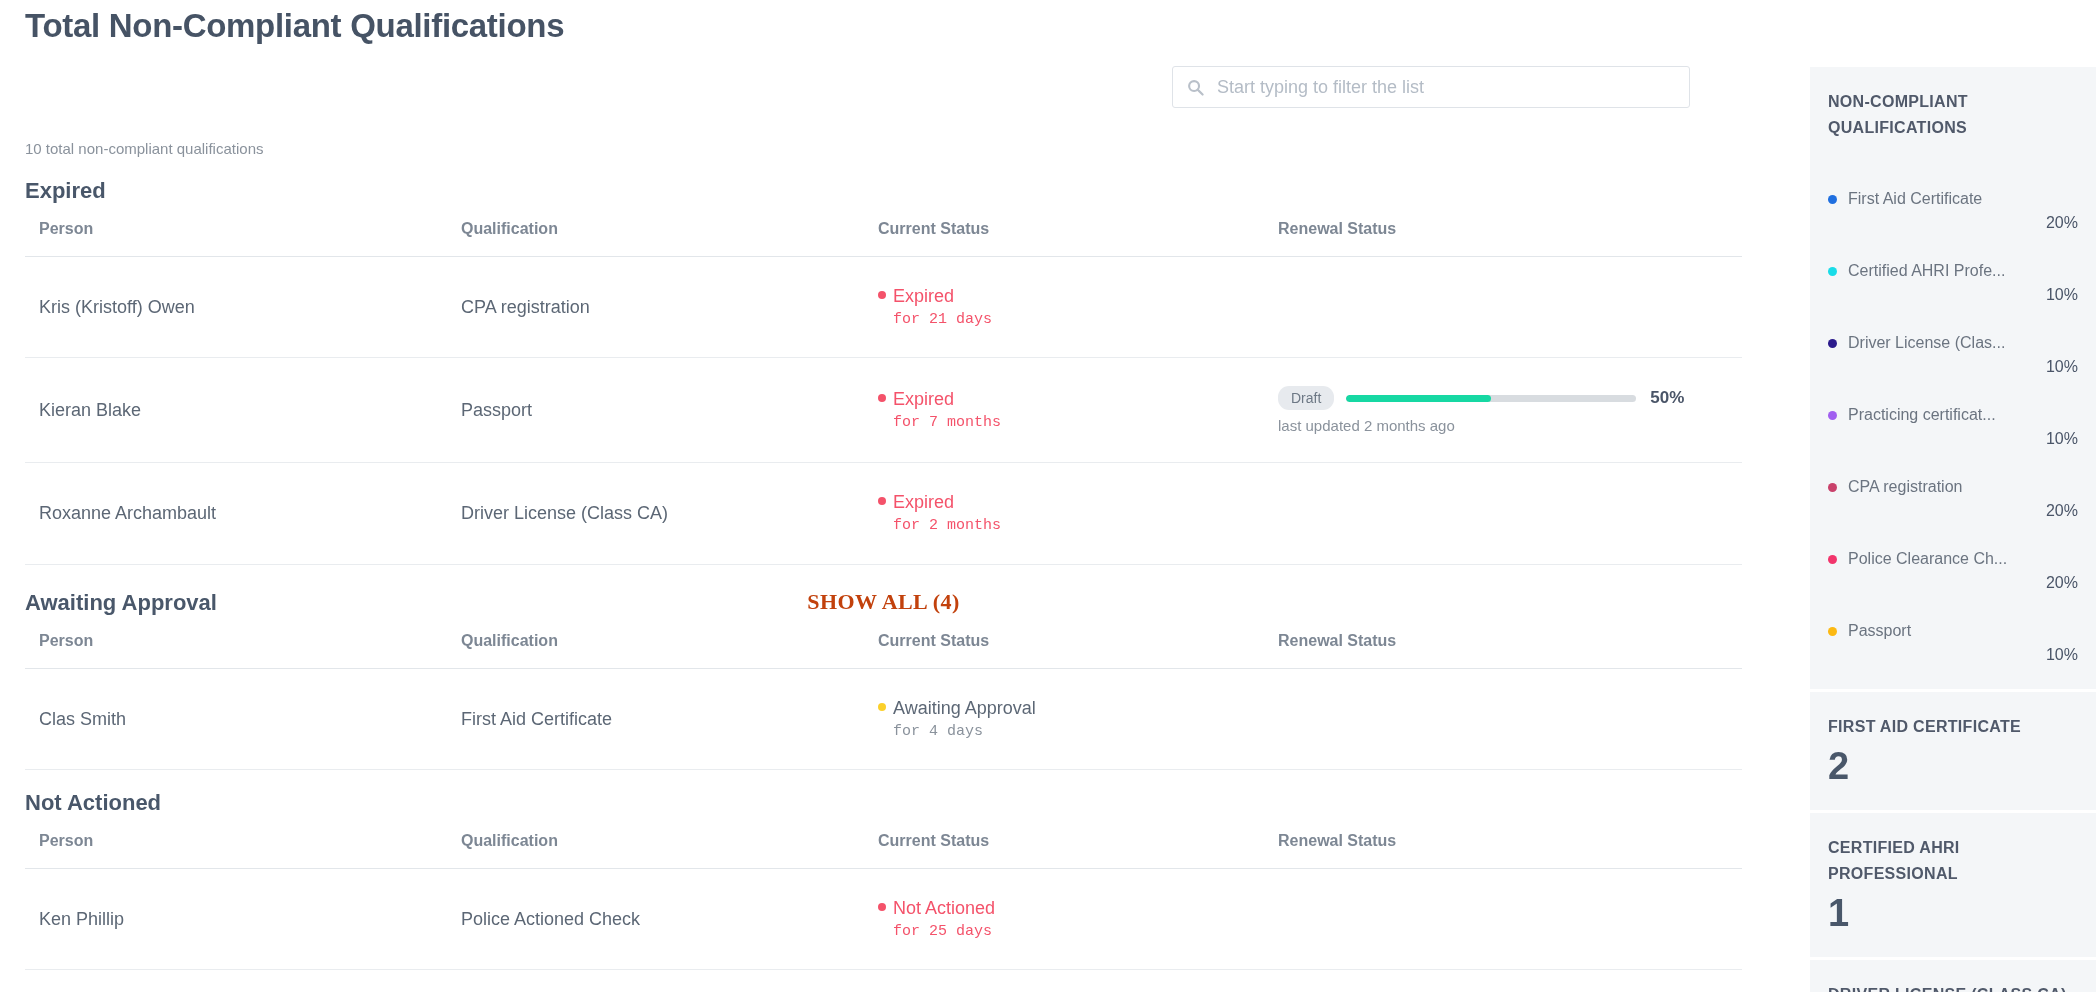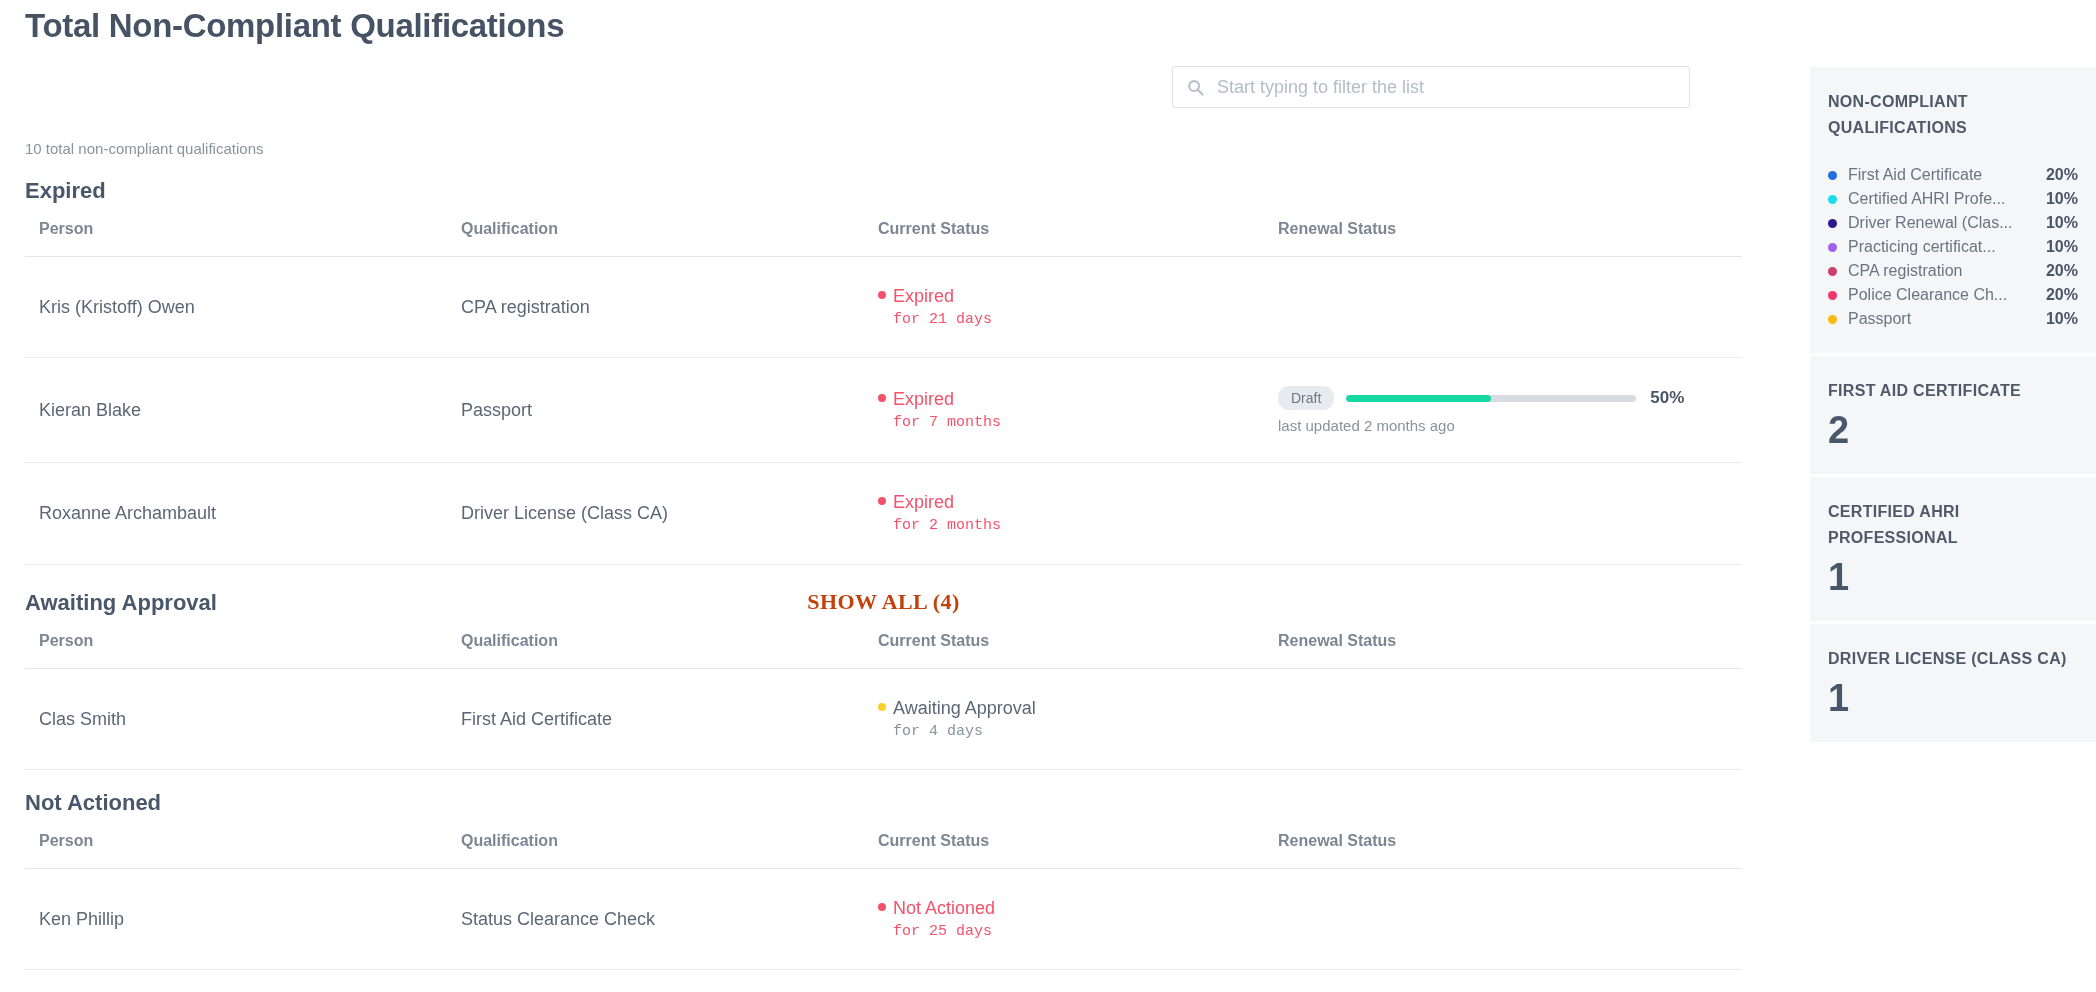--- a/index.html
+++ b/index.html
@@ -131,21 +131,21 @@
   .legend { margin-top: 22px; }
   .legend-row {
     display: flex; align-items: center; font-size: 16px;
     color: #6b7480; padding: 3px 0;
   }
   .lg-dot { width: 9px; height: 9px; border-radius: 50%; flex: 0 0 auto; margin-right: 11px; }
   .lg-name {
     flex: 1 1 auto; white-space: nowrap; overflow: hidden;
     text-overflow: ellipsis; padding-right: 6px;
   }
-  .lg-pct { font-weight: bold; color: #4a5568; flex: 0 0 auto; }
+  .lg-pct { font-weight: normal; color: #4a5568; flex: 0 0 auto; margin-top: 48px; }
 </style>
 </head>
 <body>
 
 <div class="page">
 
   <div class="main">
 
     <div class="page-title">Total Non-Compliant Qualifications</div>
 
@@ -288,21 +288,21 @@
             <tr>
           <th>Person</th>
           <th>Qualification</th>
           <th>Current Status</th>
           <th>Renewal Status</th>
         </tr>
           </thead>
         <tbody>
           <tr>
             <td>Ken Phillip</td>
-            <td>Status Clearance Check</td>
+            <td>Police Actioned Check</td>
             <td>
               <div class="status st-red">
                 <div class="status-main">
                     <span class="dot"></span>
                     <span>Not Actioned</span>
                   </div>
                 <div class="status-sub">for 25 days</div>
               </div>
             </td>
             <td></td>
@@ -324,21 +324,21 @@
             <span class="lg-name">First Aid Certificate</span>
             <span class="lg-pct">20%</span>
           </div>
           <div class="legend-row">
             <span class="lg-dot" style="background: rgb(25, 220, 232);"></span>
             <span class="lg-name">Certified AHRI Profe...</span>
             <span class="lg-pct">10%</span>
           </div>
           <div class="legend-row">
             <span class="lg-dot" style="background: rgb(43, 27, 140);"></span>
-            <span class="lg-name">Driver Renewal (Clas...</span>
+            <span class="lg-name">Driver License (Clas...</span>
             <span class="lg-pct">10%</span>
           </div>
           <div class="legend-row">
             <span class="lg-dot" style="background: rgb(161, 95, 240);"></span>
             <span class="lg-name">Practicing certificat...</span>
             <span class="lg-pct">10%</span>
           </div>
           <div class="legend-row">
             <span class="lg-dot" style="background: rgb(201, 65, 107);"></span>
             <span class="lg-name">CPA registration</span>

